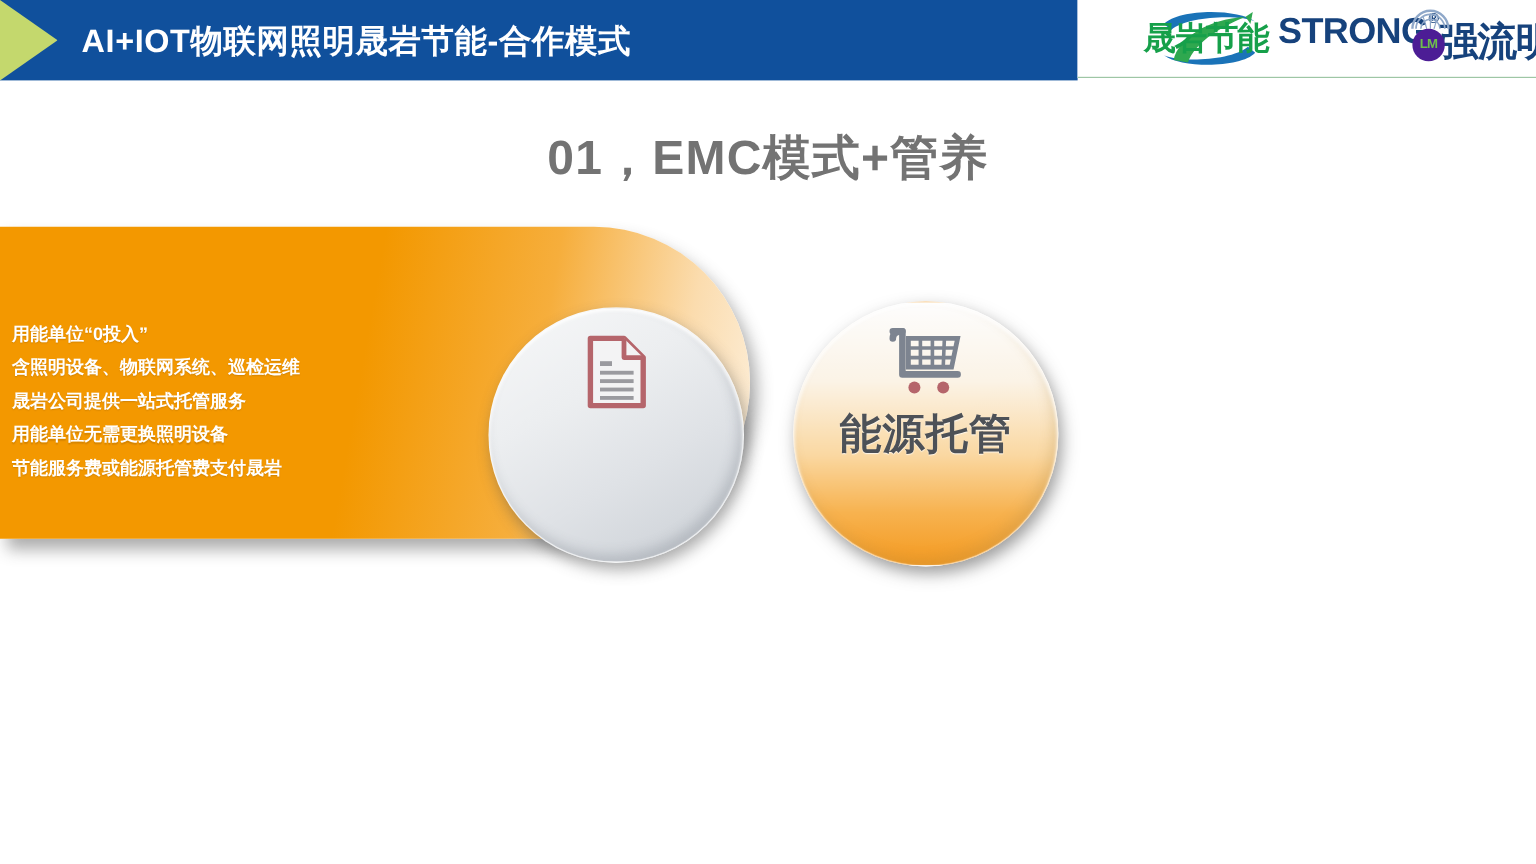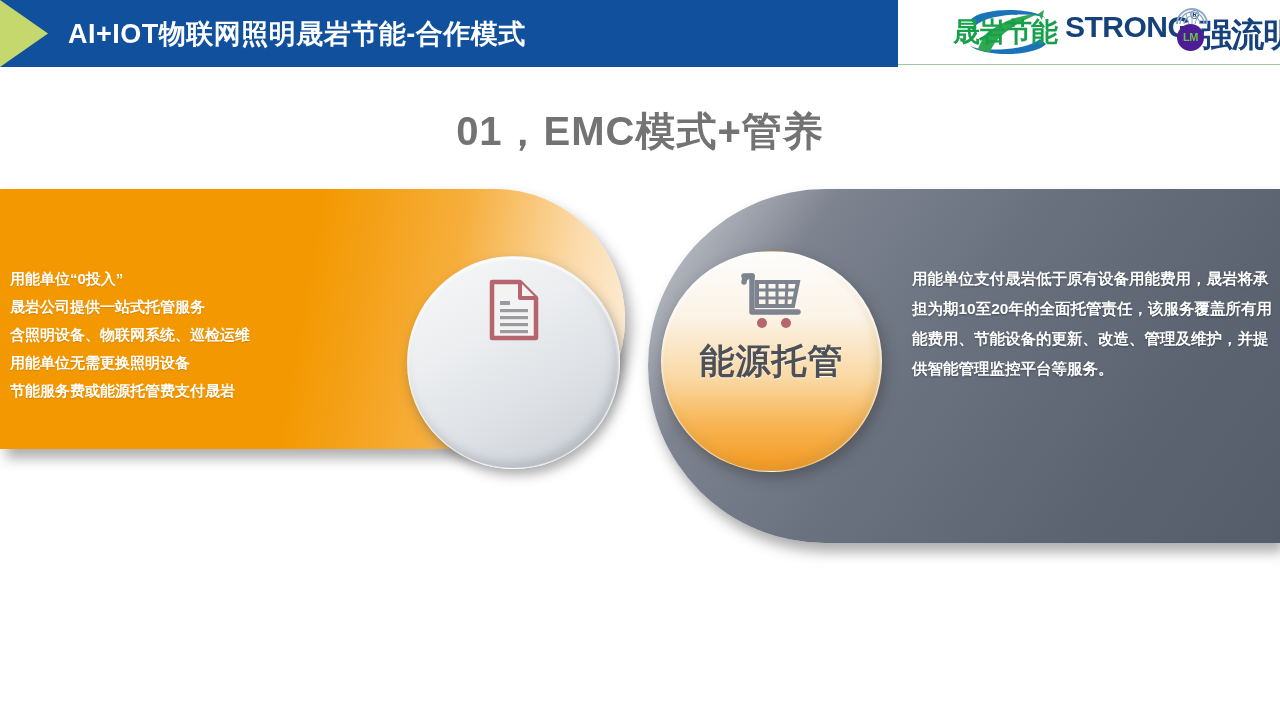--- a/index.html
+++ b/index.html
@@ -195,30 +195,27 @@
   </svg>
 </div>
 
 <div class="slide-title">01，EMC模式+管养</div>
 
 <div class="panels">
 
   <div class="panel-orange">
     <div class="orange-text">
       <div>用能单位“0投入”</div>
+      <div>含照明设备、物联网系统、巡检运维</div>
       <div>晟岩公司提供一站式托管服务</div>
-      <div>含照明设备、物联网系统、巡检运维</div>
       <div>用能单位无需更换照明设备</div>
       <div>节能服务费或能源托管费支付晟岩</div>
     </div>
   </div>
 
-  <div class="panel-gray">
-    <div class="gray-text">用能单位支付晟岩低于原有设备用能费用，晟岩将承担为期10至20年的全面托管责任，该服务覆盖所有用能费用、节能设备的更新、改造、管理及维护，并提供智能管理监控平台等服务。</div>
-  </div>
 </div>
 
 <div class="circle circle-left">
   <div class="circle-icon">
     <svg width="52" height="62" viewBox="0 0 52 62">
       <path d="M4 3 H32 L48 19 V59 H4 Z" fill="#f3f3f4" stroke="#b5656b" stroke-width="4.5" stroke-linejoin="round"></path>
       <path d="M32 3 V19 H48" fill="#f3f3f4" stroke="#b5656b" stroke-width="4" stroke-linejoin="round"></path>
       <rect x="12" y="22" width="10" height="4" fill="#9a9a9f"></rect>
       <rect x="12" y="30" width="28" height="3.2" fill="#9a9a9f"></rect>
       <rect x="12" y="37" width="28" height="3.2" fill="#9a9a9f"></rect>

